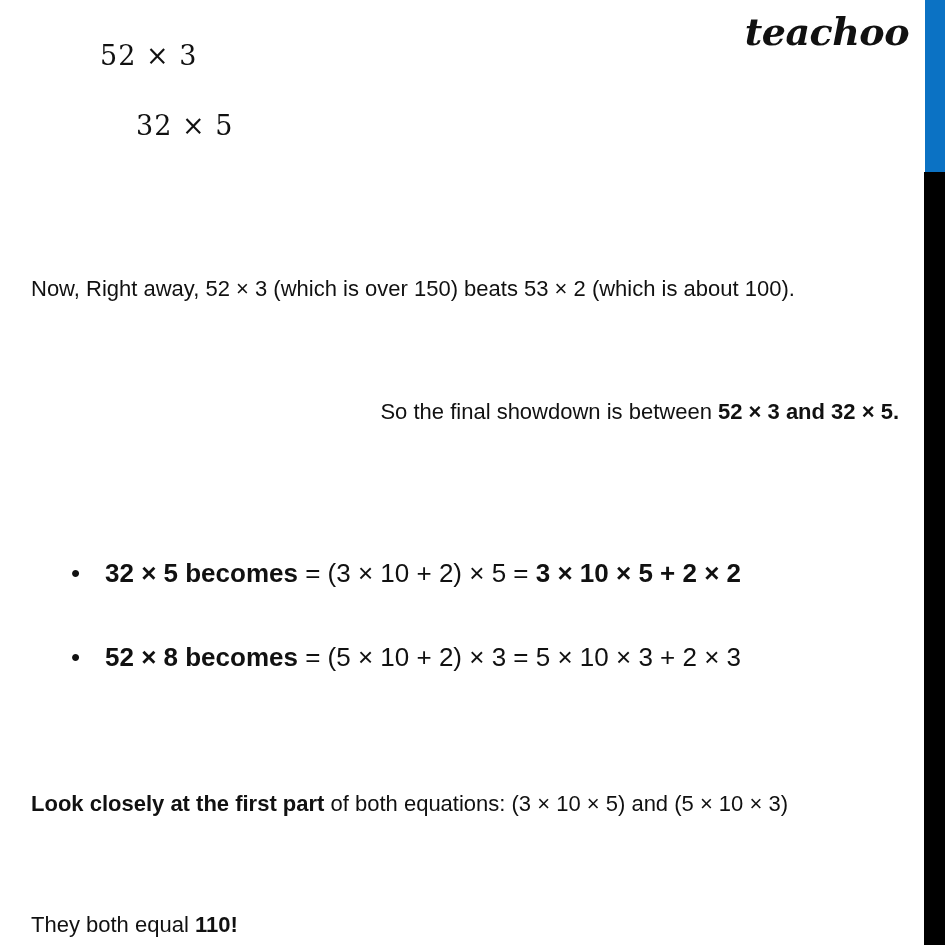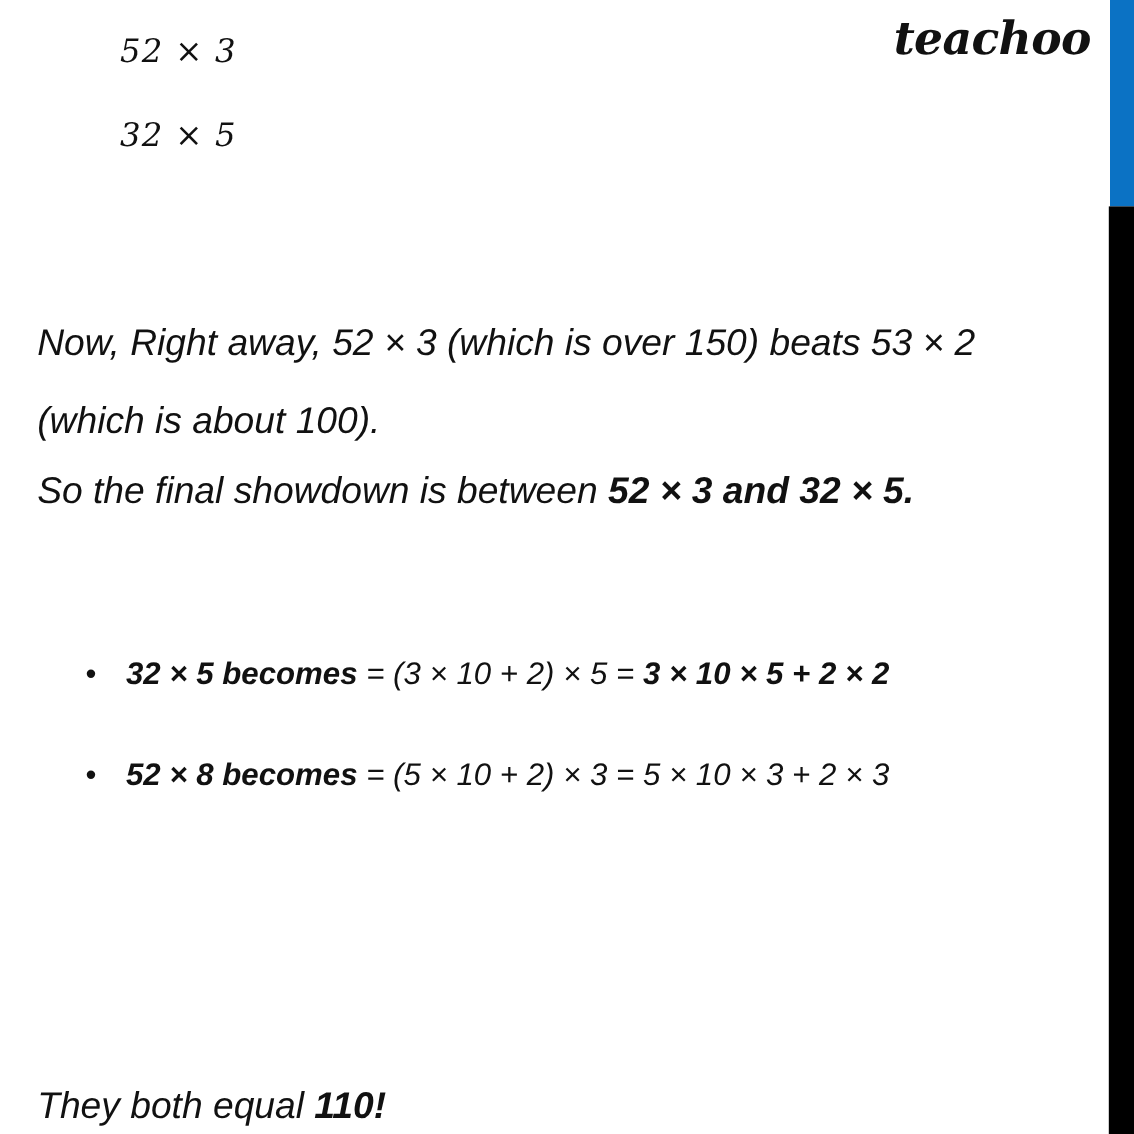--- a/index.html
+++ b/index.html
@@ -48,53 +48,52 @@
     font-size: 38px;
     letter-spacing: -0.5px;
     color: #111111;
     line-height: 1;
     white-space: nowrap;
   }
 
   
   #content {
     position: absolute;
-    top: 0;
+    top: 12px;
     left: 0;
     width: 905px;
     height: 806px;
-    font-style: italic;
   }
 
   
   .math-line {
     position: absolute;
     left: 100px;
     font-family: "DejaVu Serif", serif;
     font-size: 27px;
     color: #111111;
     white-space: nowrap;
     letter-spacing: 1px;
   }
   #expr-1 { top: 28px; }
-  #expr-2 { top: 98px; }
+  #expr-2 { top: 98px; margin-left: 36px; }
 
   
   .para {
     position: absolute;
     left: 31px;
     width: 868px;
-    font-size: 31px;
+    font-size: 22px;
     line-height: 65px;
     color: #111111;
   }
   .para b { font-weight: bold; }
 
   #para-now      { top: 222px; }
-  #para-showdown { top: 345px; }
+  #para-showdown { top: 345px; text-align: right; }
   #para-expand   { top: 475px; }
   #para-look     { top: 737px; }
   #para-equal    { top: 858px; }
 
   
   #bullet-list {
     position: absolute;
     left: 0;
     top: 540px;
     width: 905px;
@@ -149,19 +148,22 @@
       <li class="bullet-item">
         <span class="bullet-dot">•</span>
         <b>32 × 5 becomes</b><span class="mathish"> = (3 × 10 + 2) × 5 = </span><b> 3 × 10 × 5 + 2 × 2</b>
       </li>
       <li class="bullet-item">
         <span class="bullet-dot">•</span>
         <b>52 × 8 becomes</b><span class="mathish"> = (5 × 10 + 2) × 3 = </span><span class="mathish"> 5 × 10 × 3 + 2 × 3</span>
       </li>
     </ul>
 
+    <p class="para" id="para-look">
+      <b>Look closely at the first part</b><span> of both equations: (3 × 10 × 5) and (5 × 10 × 3)</span>
+    </p>
 
     <p class="para" id="para-equal">
       <span>They both equal </span><b>110!</b>
     </p>
 
   </div>
 </div>
 
 </body></html>

